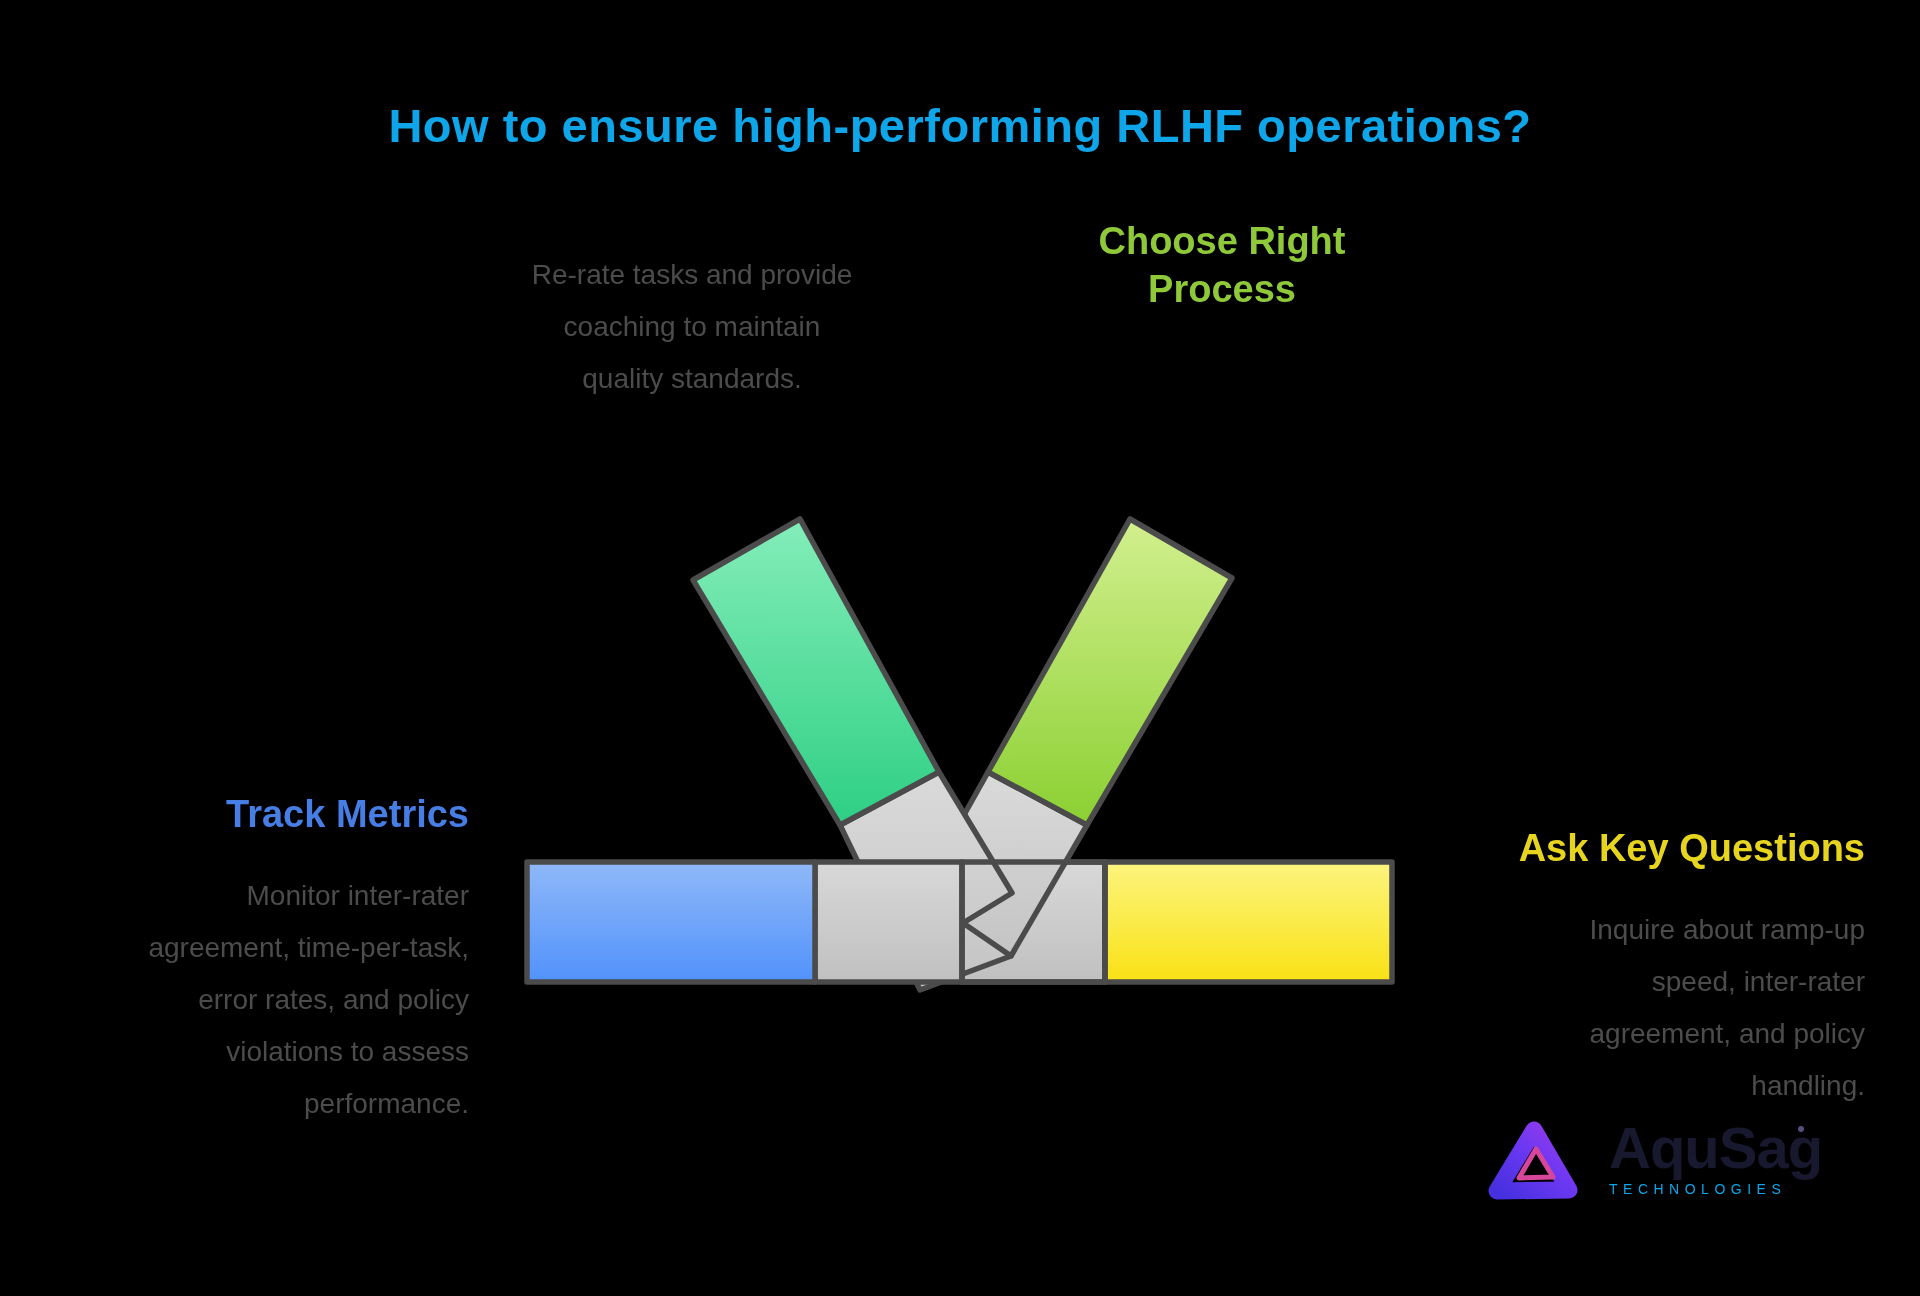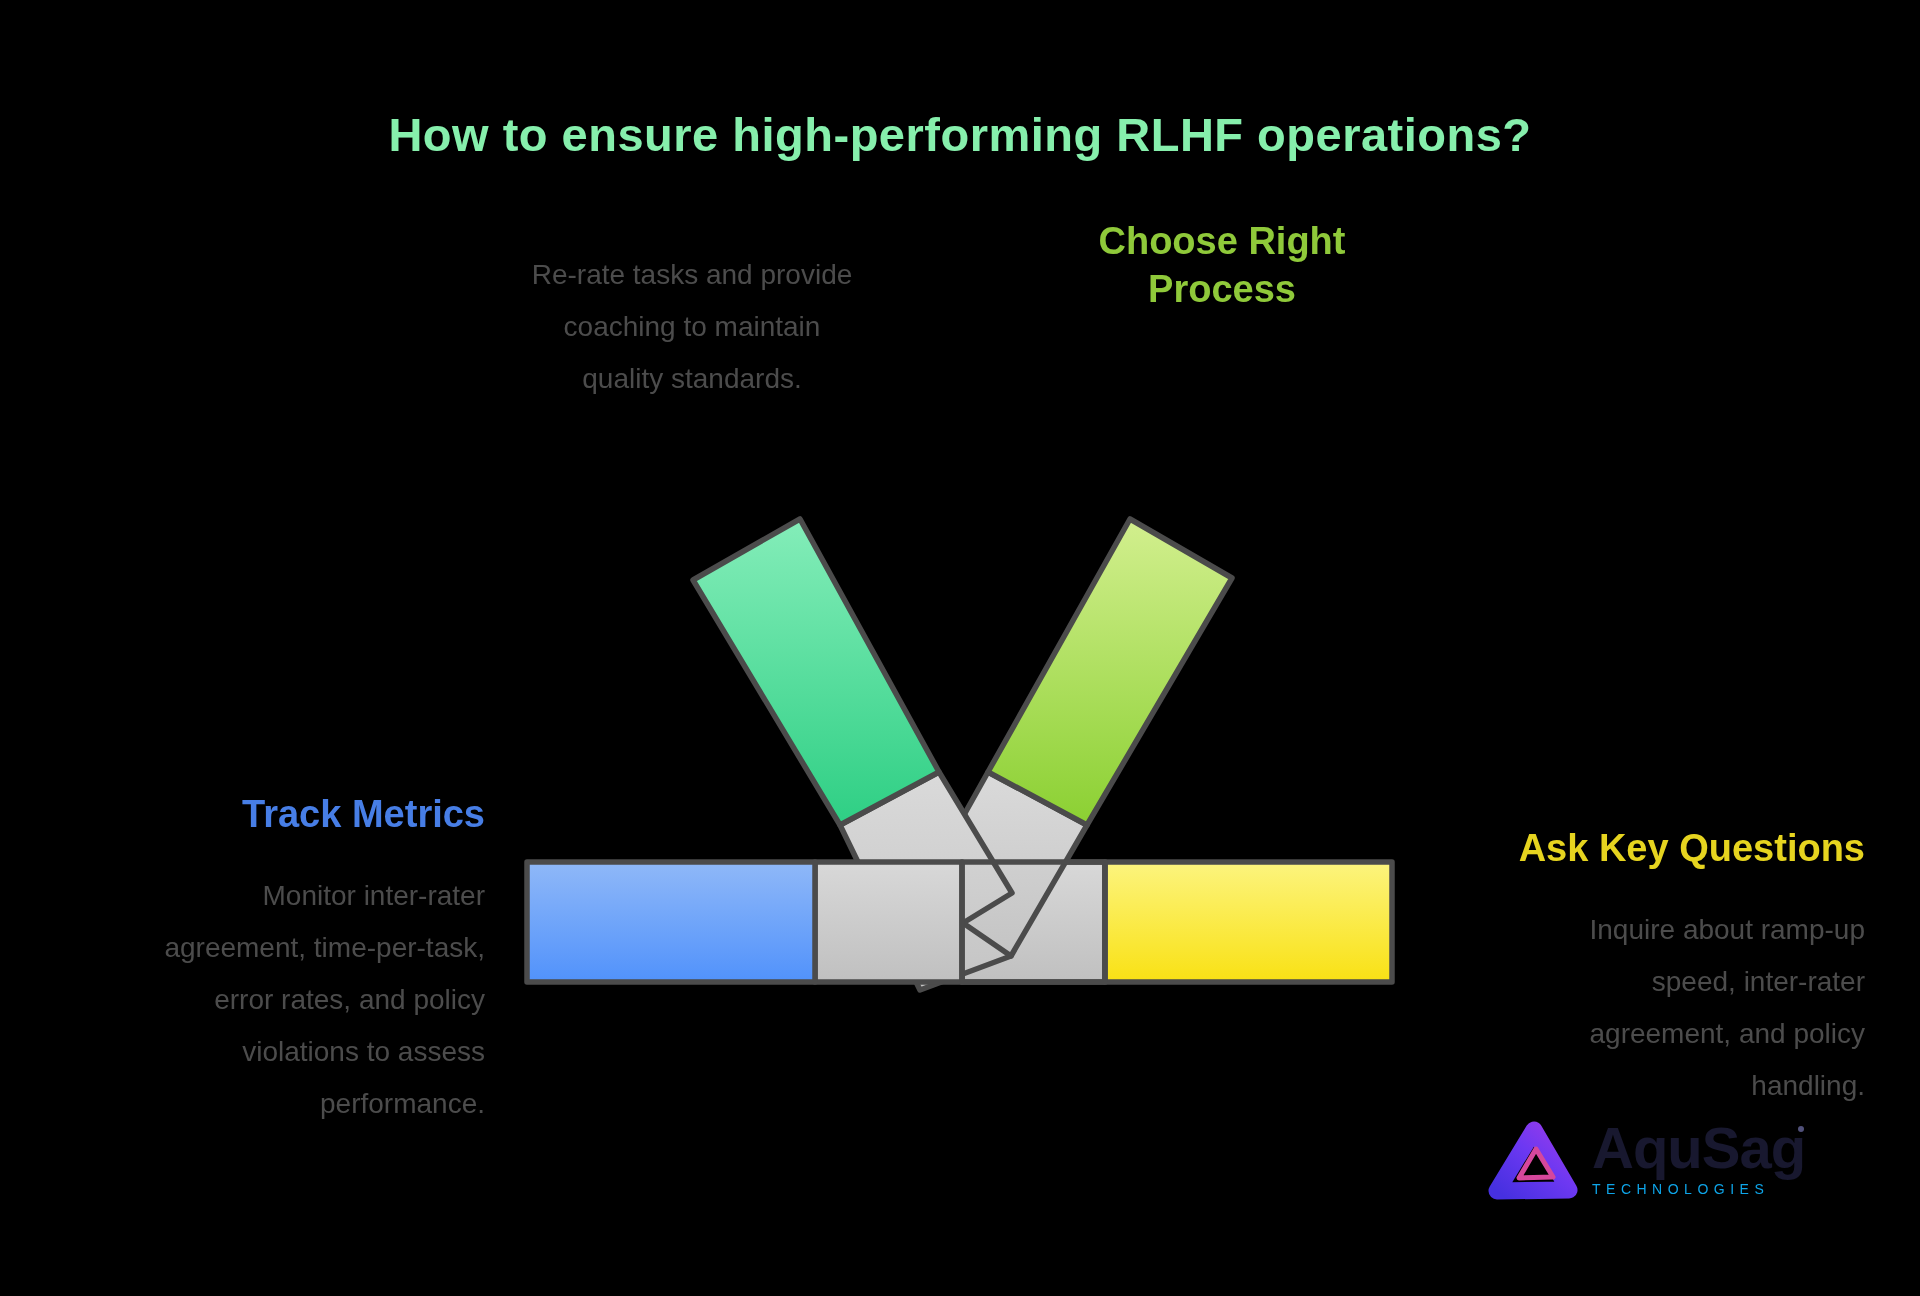--- a/index.html
+++ b/index.html
@@ -1,41 +1,41 @@
 <!DOCTYPE html>
 <html><head>
 <meta charset="utf-8">
 <style>
   html,body{margin:0;padding:0;background:#000;}
   #canvas{
     position:relative;width:1920px;height:1296px;background:#000;overflow:hidden;
     font-family:"Liberation Sans",sans-serif;
   }
   .title{
-    position:absolute;left:0;right:0;top:107px;text-align:center;
-    font-size:47px;font-weight:700;color:#86efac;letter-spacing:.5px;
+    position:absolute;left:0;right:0;top:98px;text-align:center;
+    font-size:47px;font-weight:700;color:#0ea5e9;letter-spacing:.5px;
   }
   .section{position:absolute;}
   .section .heading{
     font-size:38px;font-weight:700;line-height:48px;white-space:pre-line;
   }
   .section .body{
     margin-top:32px;font-size:28px;font-weight:400;line-height:52px;
     color:#4c4c4c;white-space:pre-line;
   }
   .sec-qa{left:512px;top:217px;width:360px;text-align:center;}
   .sec-qa .heading{color:#2fcb8b;}
   .sec-vendor{left:1042px;top:217px;width:360px;text-align:center;}
   .sec-vendor .heading{color:#8fc93a;}
-  .sec-metrics{left:105px;top:790px;width:380px;text-align:right;}
+  .sec-metrics{left:89px;top:790px;width:380px;text-align:right;}
   .sec-metrics .heading{color:#477ee6;}
   .sec-questions{left:1445px;top:824px;width:380px;text-align:right;margin-left:40px;}
   .sec-questions .heading{color:#e6d41f;}
   #diagram{position:absolute;left:0;top:0;}
-  .logo{position:absolute;left:1486px;top:1118px;display:flex;align-items:center;}
+  .logo{position:absolute;left:1486px;top:1118px;display:flex;align-items:center;gap:17px;}
   .logo-text{margin-left:14px;}
   .logo-name{
     font-size:58px;font-weight:700;color:#18182f;letter-spacing:-1px;line-height:58px;
   }
   .logo-sub{
     margin-top:4px;font-size:14px;font-weight:400;color:#0ea5e9;letter-spacing:5.5px;
   }
 </style>
 </head>
 <body>

